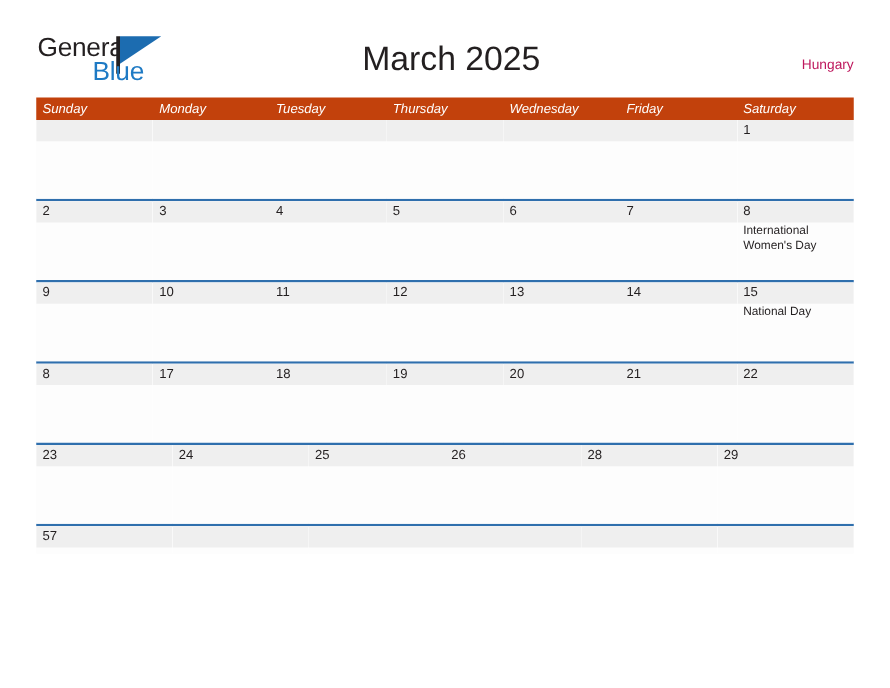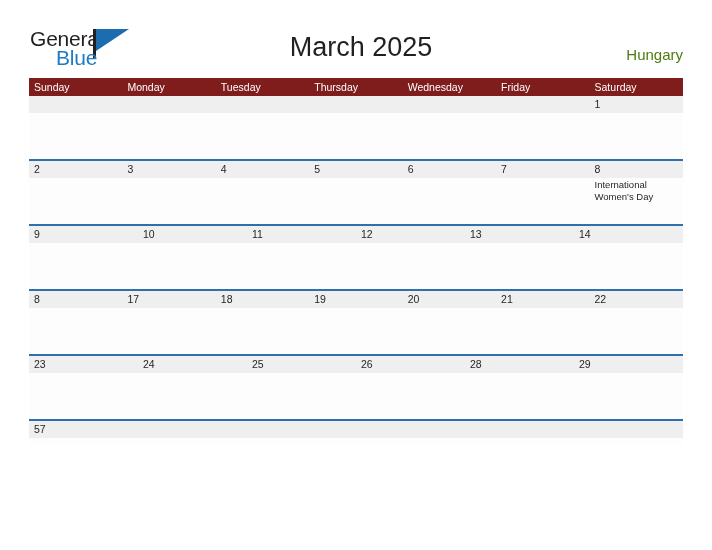--- a/index.html
+++ b/index.html
@@ -42,21 +42,21 @@
     position: absolute;
     left: 0;
     top: 0;
     font-size: 21px;
     color: #231f20;
     letter-spacing: -0.2px;
     font-family: "Liberation Sans", sans-serif;
   }
   .logo-blue {
     position: absolute;
-    left: 26px;
+    left: 44px;
     top: 19px;
     font-size: 21px;
     color: #1e7ac4;
     letter-spacing: -0.2px;
     font-family: "Liberation Sans", sans-serif;
   }
   .logo-flag {
     position: absolute;
     left: 66px;
     top: 1px;
@@ -84,37 +84,38 @@
     color: #231f20;
     font-weight: normal;
     font-family: "Liberation Sans", sans-serif;
     margin-left: 10px;
   }
 
   .country {
     position: absolute;
     right: 29px;
     top: 46px;
-    font-size: 15px;
-    color: #4d7c0f;
+    font-size: 11px;
+    color: #be185d;
     font-family: "Liberation Sans", sans-serif;
   }
 
   
   .calendar {
     position: absolute;
     left: 29px;
     top: 78px;
     width: 654px;
   }
 
   .weekday-row {
     display: flex;
-    background: #7f1d1d;
+    background: #c2410c;
     height: 18px;
+    font-style: italic;
   }
   .weekday {
     flex: 1 1 0;
     color: #ffffff;
     font-size: 10.5px;
     line-height: 18px;
     padding-left: 5px;
     box-sizing: border-box;
     font-family: "Liberation Sans", sans-serif;
     white-space: nowrap;
@@ -301,20 +302,28 @@
           <div class="day-cell">
             <div class="day-band">
               <span class="day-number">13</span>
             </div>
           </div>
           <div class="day-cell">
             <div class="day-band">
               <span class="day-number">14</span>
             </div>
           </div>
+          <div class="day-cell">
+            <div class="day-band">
+              <span class="day-number">15</span>
+            </div>
+            <div class="events">
+              <div class="event">National Day</div>
+            </div>
+          </div>
         </div>
         <div class="week-row">
           <div class="day-cell">
             <div class="day-band">
               <span class="day-number">8</span>
             </div>
           </div>
           <div class="day-cell">
             <div class="day-band">
               <span class="day-number">17</span>

